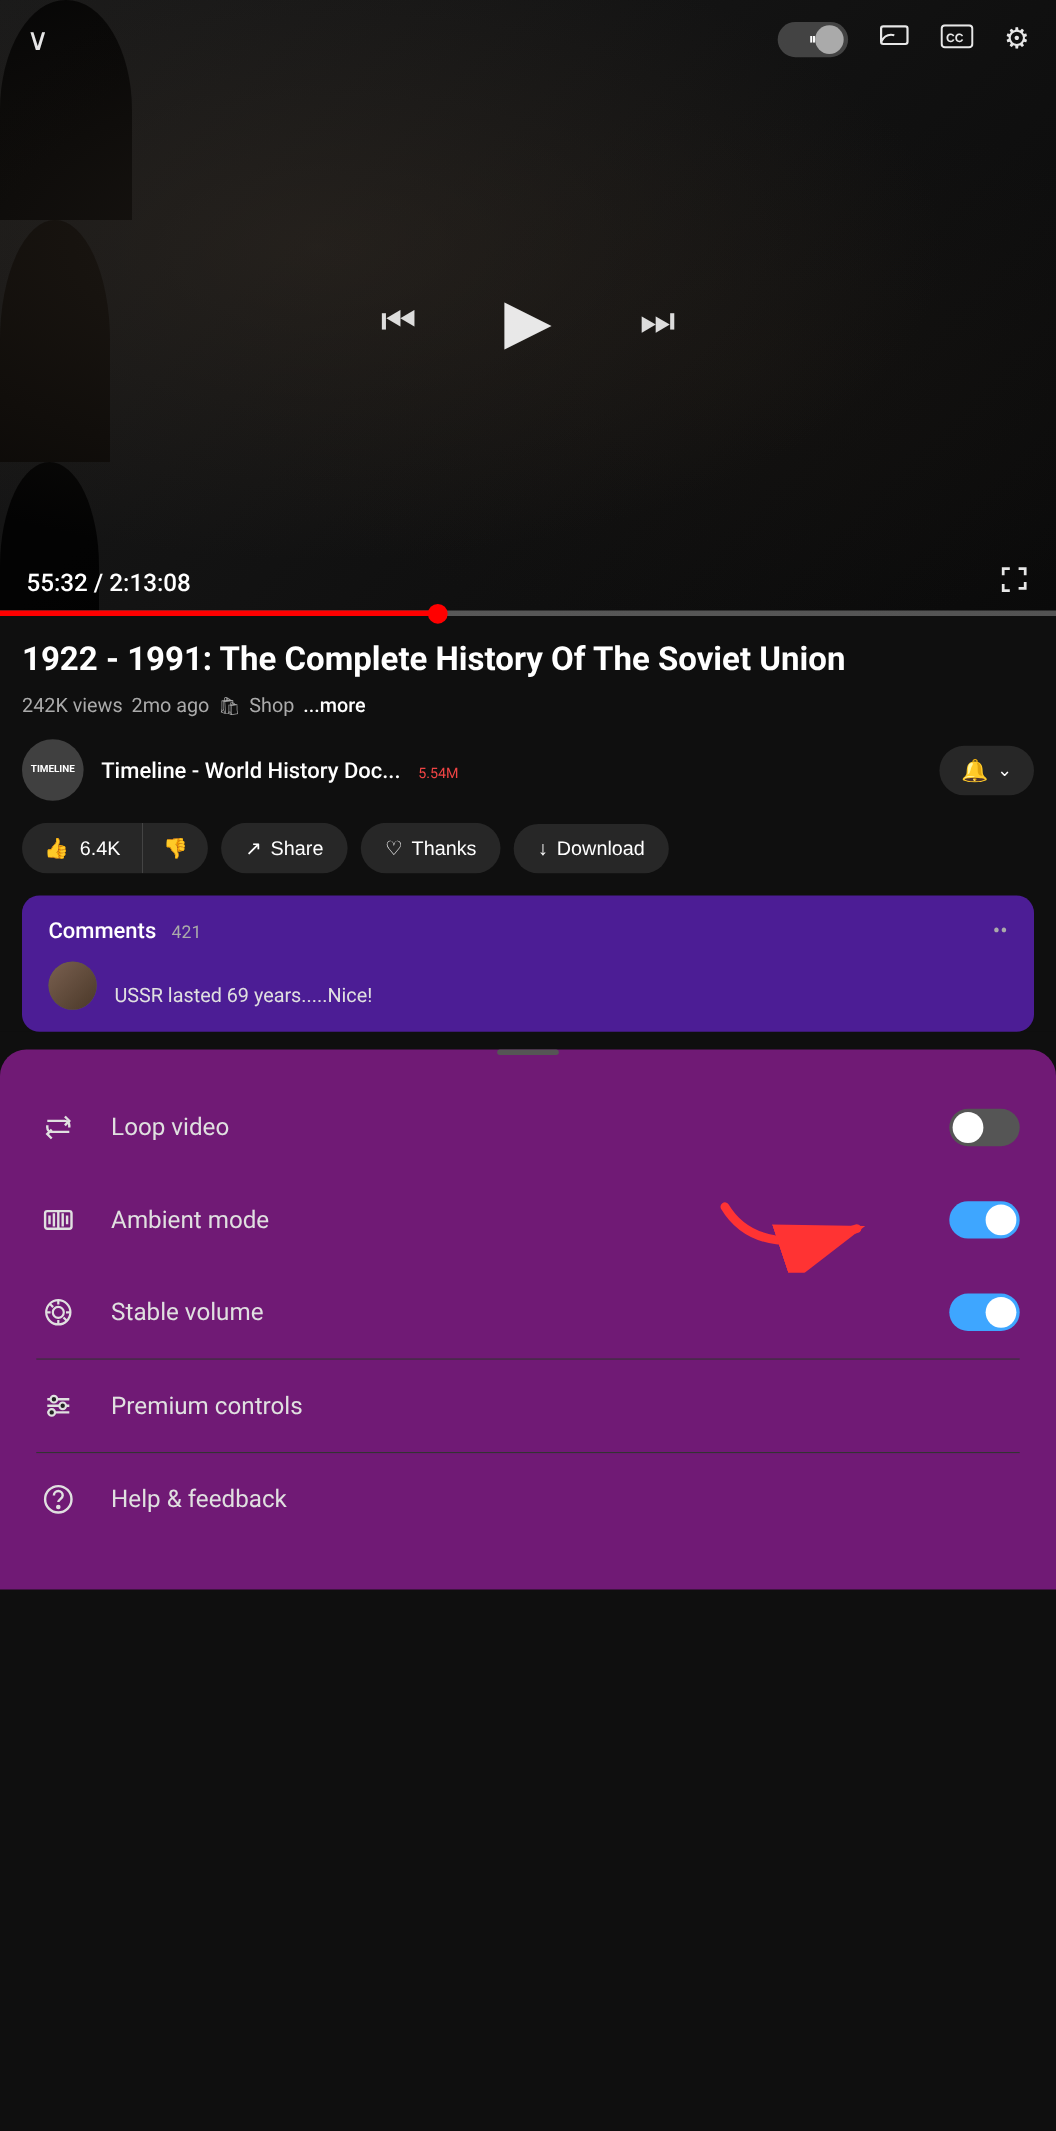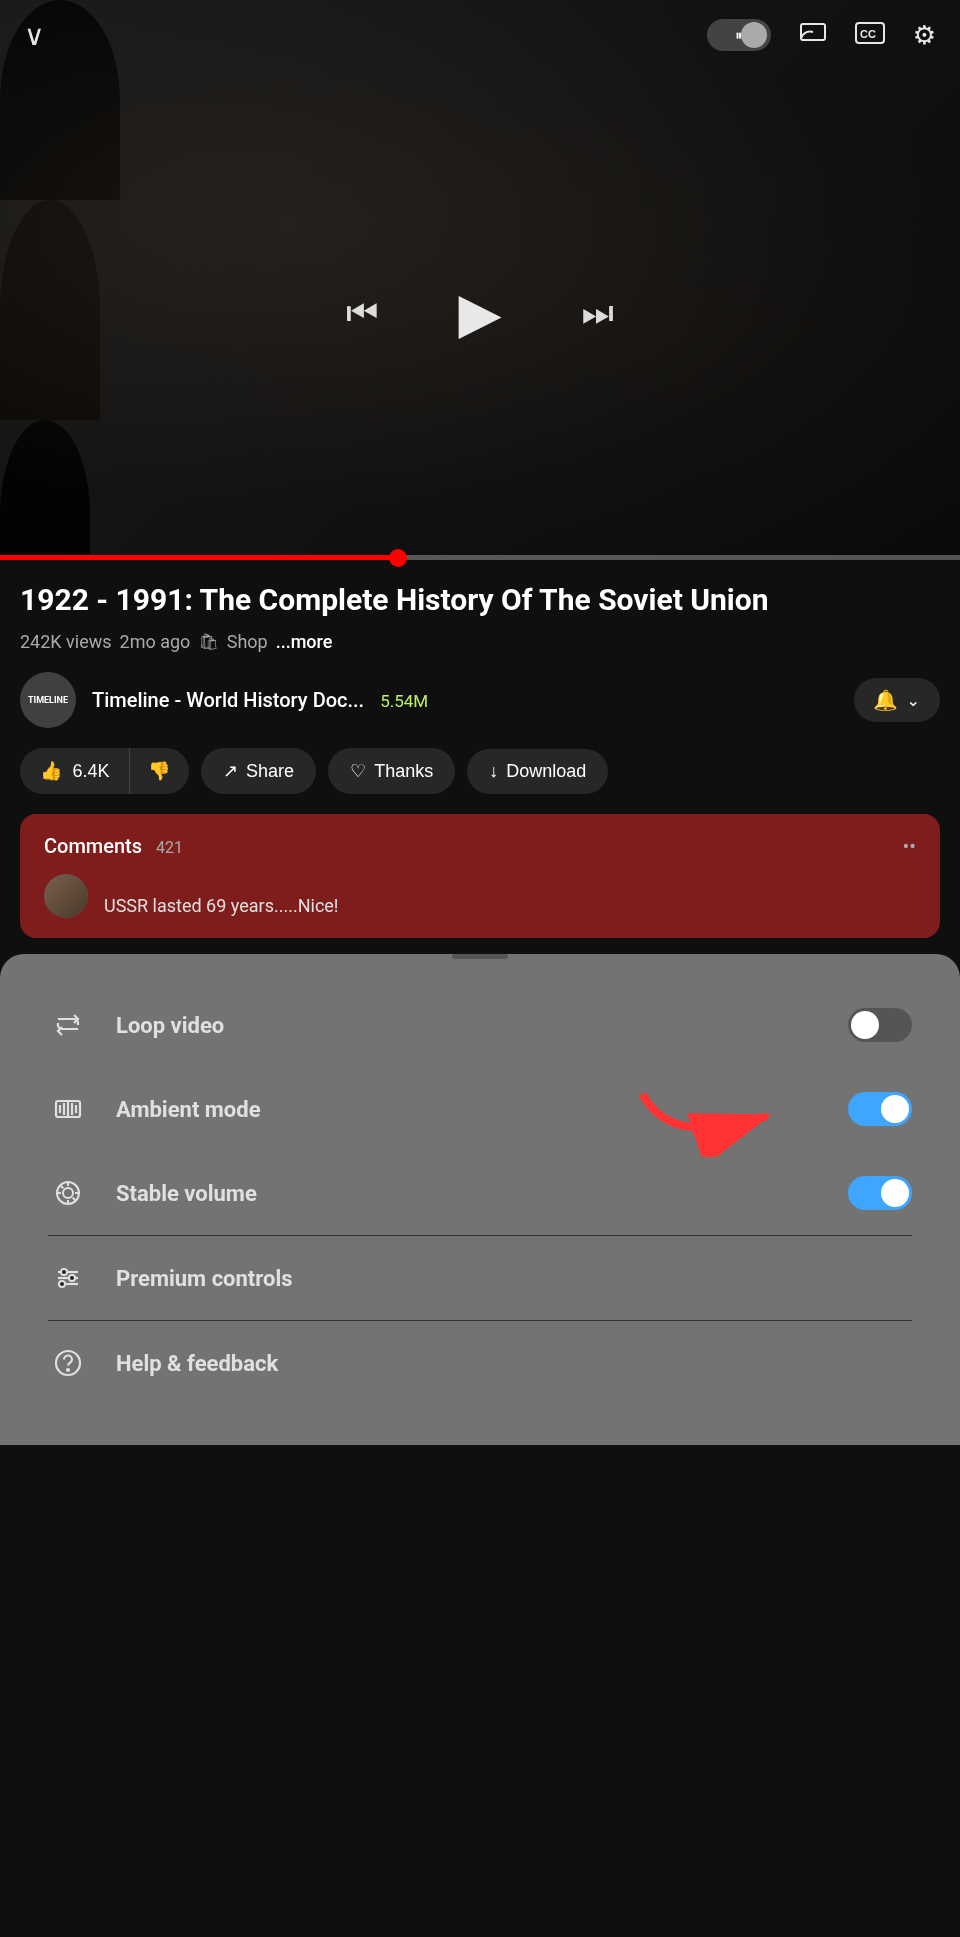--- a/index.html
+++ b/index.html
@@ -207,22 +207,22 @@
       font-weight: 700;
       text-align: center;
       line-height: 1.2;
     }
     .channel-name {
       font-size: 20px;
       color: #fff;
       font-weight: 500;
     }
     .channel-subs {
-      font-size: 17px;
-      color: #bef264;
+      font-size: 13px;
+      color: #ef4444;
       margin-left: 12px;
     }
     .subscribe-bell-btn {
       background: #272727;
       border-radius: 24px;
       padding: 10px 20px;
       display: flex;
       align-items: center;
       gap: 8px;
       border: none;
@@ -283,21 +283,21 @@
       display: flex;
       align-items: center;
       border: none;
       cursor: pointer;
       color: #fff;
       font-size: 18px;
     }
 
     
     .comments-section {
-      background: #7f1d1d;
+      background: #4c1d95;
       border-radius: 16px;
       padding: 20px 24px;
       margin-bottom: 0;
     }
     .comments-header {
       display: flex;
       align-items: center;
       justify-content: space-between;
       margin-bottom: 16px;
     }
@@ -334,25 +334,24 @@
       border-radius: 50%;
     }
     .comment-text {
       font-size: 18px;
       color: #e0e0e0;
       line-height: 1.4;
     }
 
     
     .bottom-sheet {
-      background: #737373;
+      background: #701a75;
       border-radius: 24px 24px 0 0;
       margin-top: 16px;
-      padding: 0 16px 40px;
-      font-weight: bold;
+      padding: 0 1px 40px;
     }
     .bottom-sheet-handle {
       width: 56px;
       height: 5px;
       background: #555;
       border-radius: 3px;
       margin: 14px auto 24px;
     }
 
     .sheet-item {
@@ -466,20 +465,32 @@
     </div>
   </div>
 
   <div class="playback-controls">
     <span class="prev-icon">⏮</span>
     <span class="play-icon">▶</span>
     <span class="next-icon">⏭</span>
   </div>
 
   <div class="video-bottom-bar">
+    <div class="time-row">
+      <span class="time-display">
+        <span>55:32</span>
+        <span> / </span>
+        <span>2:13:08</span>
+      </span>
+      <span class="fullscreen-icon">
+        <svg width="28" height="28" viewBox="0 0 28 28" fill="none" stroke="white" stroke-width="2.5">
+          <path d="M4 10V4h6M18 4h6v6M4 18v6h6M18 22h6v-6"></path>
+        </svg>
+      </span>
+    </div>
     <div class="progress-bar-container">
       <div class="progress-bar-fill" style="width: 41.5%;">
         <div class="progress-dot"></div>
       </div>
     </div>
   </div>
 </div>
 
 <div class="content-area">
   <h1 class="video-title">1922 - 1991: The Complete History Of The Soviet Union</h1>

